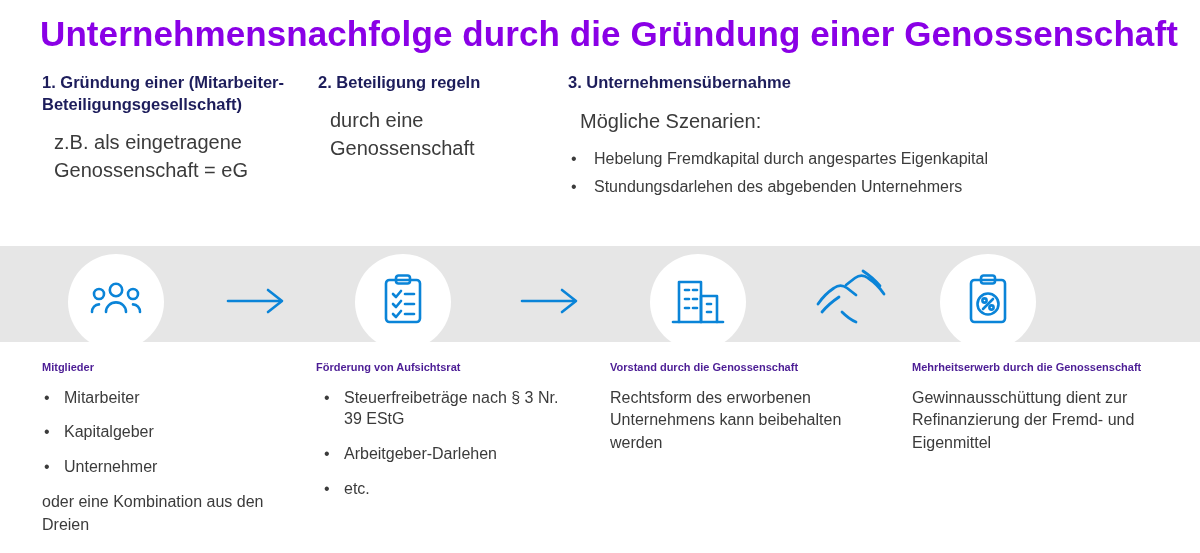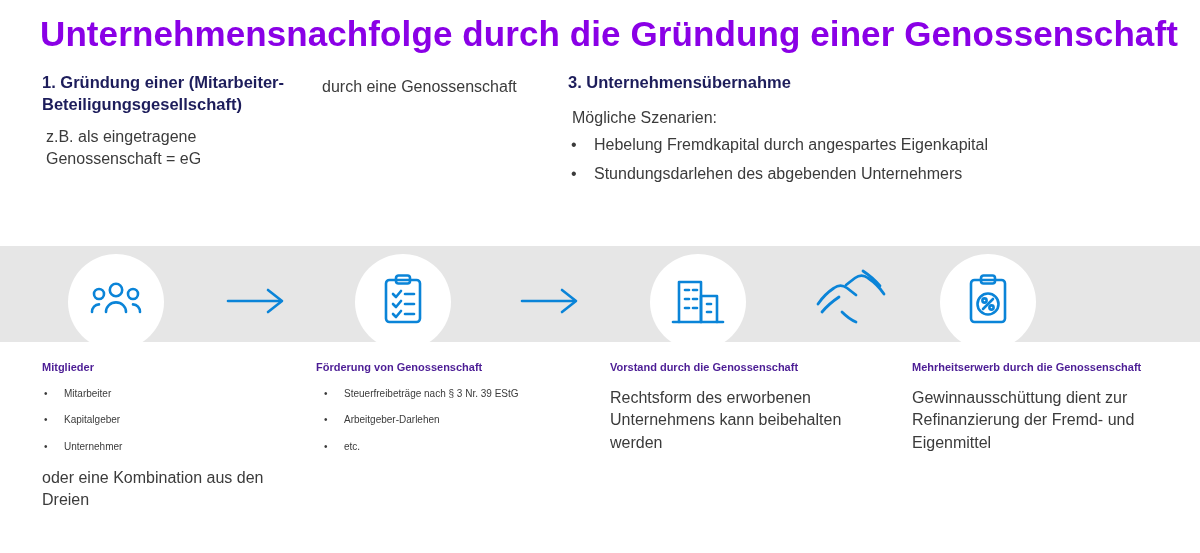--- a/index.html
+++ b/index.html
@@ -40,24 +40,24 @@
   .top-col.c3 { left: 568px; width: 560px; }
 
   .top-head {
     font-size: 16.5px;
     font-weight: bold;
     color: #1d1d5b;
     line-height: 1.32;
     margin: 0 0 10px 0;
   }
   .top-line {
-    font-size: 16px;
+    font-size: 20px;
     color: #3b3b3b;
     line-height: 1.42;
-    margin: 4px;
+    margin: 12px;
   }
   .gap-top { margin-top: 13px; }
 
   .bullets-top { margin: 4px 0 0 0; padding: 0; list-style: none; }
   .bullets-top li {
     font-size: 16px;
     line-height: 1.45;
     color: #3b3b3b;
     position: relative;
     padding-left: 26px;
@@ -134,21 +134,21 @@
     margin: 0 0 12px 0;
   }
   .bot-line {
     font-size: 16px;
     color: #3b3b3b;
     line-height: 1.42;
     margin: 0;
   }
   .bullets-bot { margin: 0; padding: 0; list-style: none; }
   .bullets-bot li {
-    font-size: 10px;
+    font-size: 16px;
     line-height: 1.36;
     color: #3b3b3b;
     position: relative;
     padding-left: 22px;
     margin-bottom: 13px;
   }
   .bullets-bot li:before {
     content: "\2022";
     position: absolute;
     left: 2px;
@@ -165,20 +165,21 @@
 <div class="title">Unternehmensnachfolge durch die Gründung einer Genossenschaft</div>
 
 <div class="top-row">
 
   <div class="top-col c1">
     <div class="top-head">1. Gründung einer (Mitarbeiter-Beteiligungsgesellschaft)</div>
     <p class="top-line">z.B. als eingetragene Genossenschaft = eG</p>
   </div>
 
   <div class="top-col c2">
+    <div class="top-head">2. Beteiligung regeln</div>
     <p class="top-line">durch eine Genossenschaft</p>
   </div>
 
   <div class="top-col c3">
     <div class="top-head">3. Unternehmensübernahme</div>
     <p class="top-line gap-top">Mögliche Szenarien:</p>
     <ul class="bullets-top">
       <li>Hebelung Fremdkapital durch angespartes Eigenkapital</li>
       <li>Stundungsdarlehen des abgebenden Unternehmers</li>
     </ul>
@@ -277,21 +278,21 @@
     <div class="bot-head">Mitglieder</div>
     <ul class="bullets-bot">
       <li>Mitarbeiter</li>
       <li>Kapitalgeber</li>
       <li>Unternehmer</li>
     </ul>
     <p class="bot-line after-bullets">oder eine Kombination aus den Dreien</p>
   </div>
 
   <div class="bot-col b2">
-    <div class="bot-head">Förderung von Genossenschaft</div>
+    <div class="bot-head">Förderung von Aufsichtsrat</div>
     <ul class="bullets-bot indent">
       <li>Steuerfreibeträge nach § 3 Nr. 39 EStG</li>
       <li>Arbeitgeber-Darlehen</li>
       <li>etc.</li>
     </ul>
   </div>
 
   <div class="bot-col b3">
     <div class="bot-head">Vorstand durch die Genossenschaft</div>
     <p class="bot-line">Rechtsform des erworbenen Unternehmens kann beibehalten werden</p>

